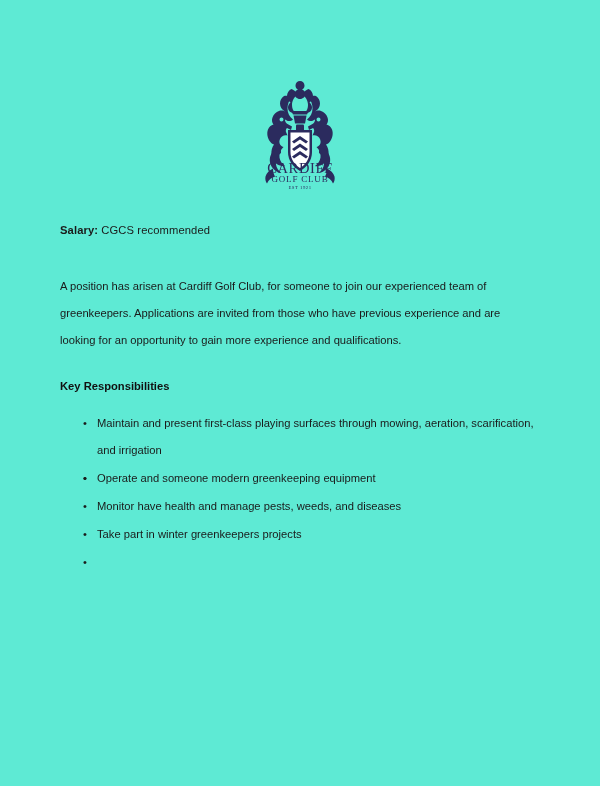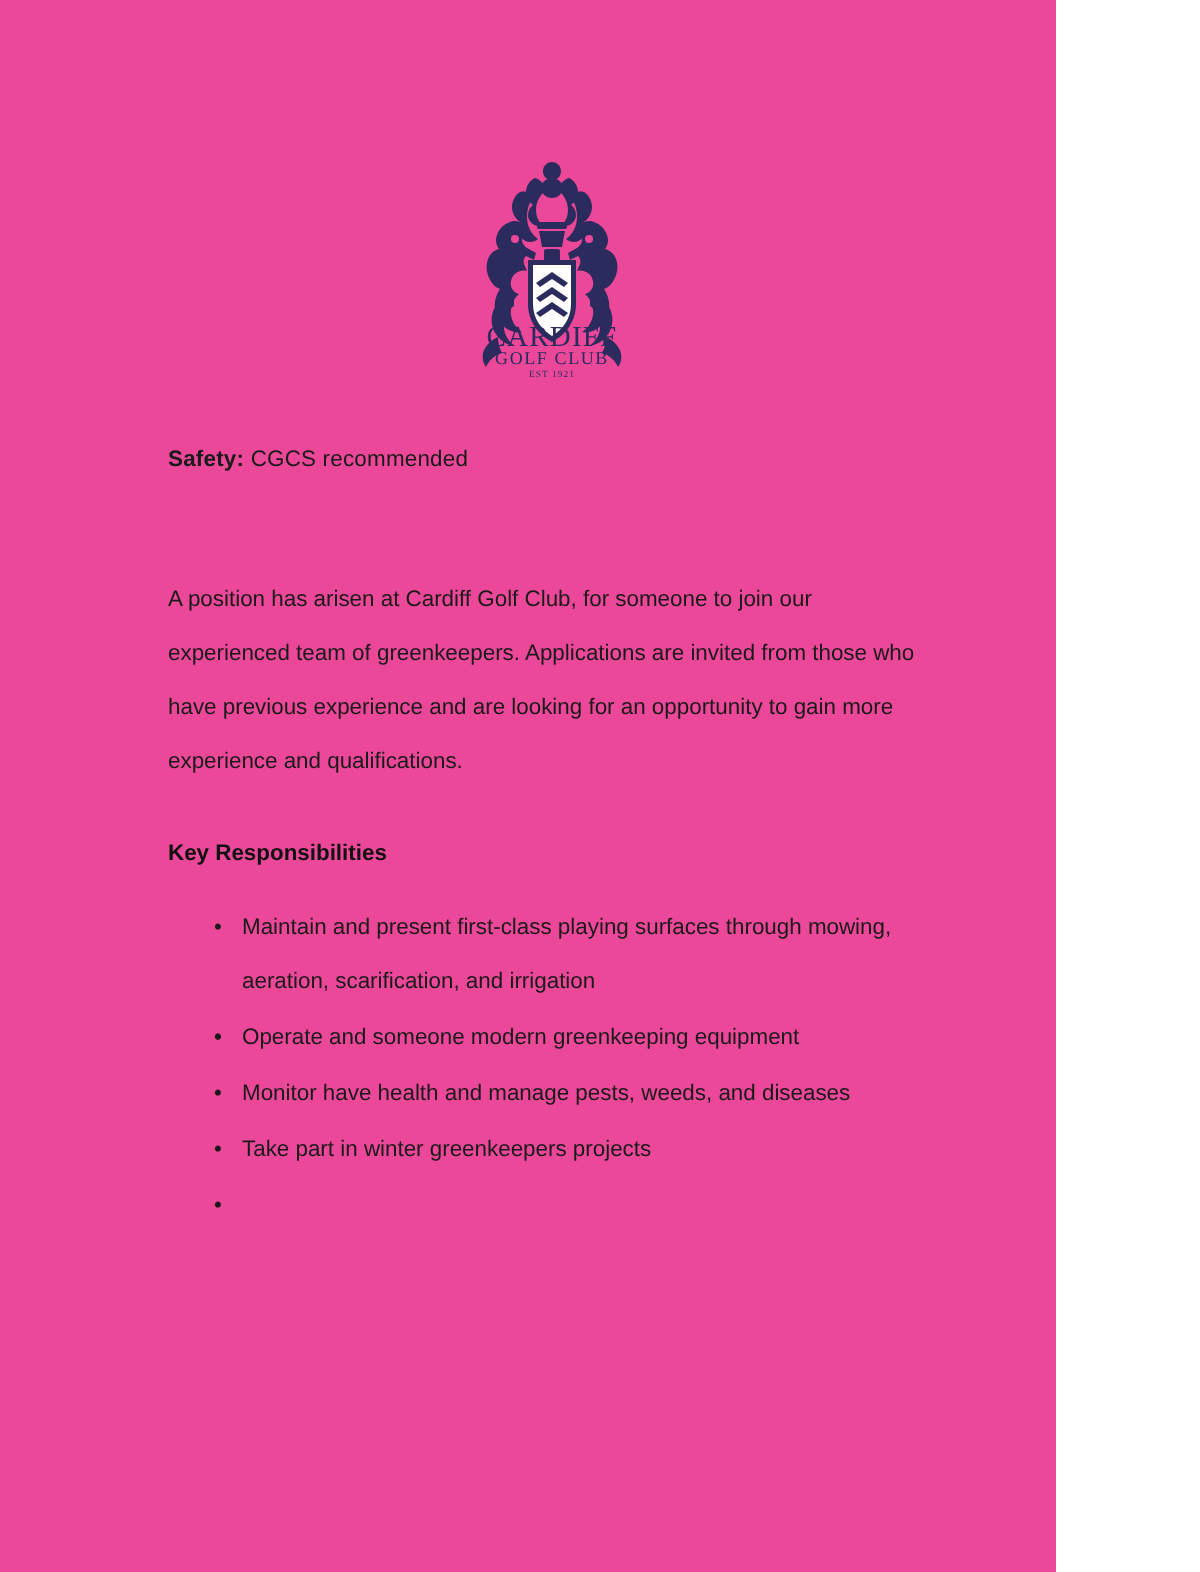--- a/index.html
+++ b/index.html
@@ -9,25 +9,24 @@
   }
   body {
     width: 600px;
     height: 786px;
     font-family: "Liberation Sans", sans-serif;
     color: #1a1a1a;
     overflow: hidden;
   }
   .page {
     position: relative;
-    width: 528px;
+    width: 600px;
     height: 786px;
-    background: #ec4899;
+    background: #5eead4;
     box-sizing: border-box;
-    padding-left: 24px;
   }
 
   
   .logo-block {
     padding-top: 78px;
     display: flex;
     justify-content: center;
   }
   .logo {
     width: 100px;
@@ -56,21 +55,20 @@
     color: #111111;
   }
   .spacer-sm { height: 15px; }
   .spacer-md { height: 20px; }
 
   .para {
     font-size: 11.2px;
     line-height: 27px;
     color: #1a1a1a;
     max-width: 472px;
-    margin-top: 14px;
   }
 
   ul.bullets {
     list-style: none;
     margin: 0;
     padding: 0;
   }
   ul.bullets li {
     position: relative;
     padding-left: 37px;
@@ -134,21 +132,21 @@
       <text x="100" y="221" text-anchor="middle" font-family="Liberation Serif, serif" font-size="9.5" fill="#2b2b5e" letter-spacing="1">EST 1921</text>
     </svg>
   </div>
 
   <div class="content">
 
 
 
 
     <div class="line">
-      <b>Safety:</b><span> CGCS recommended</span>
+      <b>Salary:</b><span> CGCS recommended</span>
     </div>
 
     <div class="spacer-sm"></div>
 
 
     <div class="spacer-sm"></div>
 
     <div class="para">A position has arisen at Cardiff Golf Club, for someone to join our experienced team of greenkeepers. Applications are invited from those who have previous experience and are looking for an opportunity to gain more experience and qualifications.</div>
 
     <div class="spacer-md"></div>

